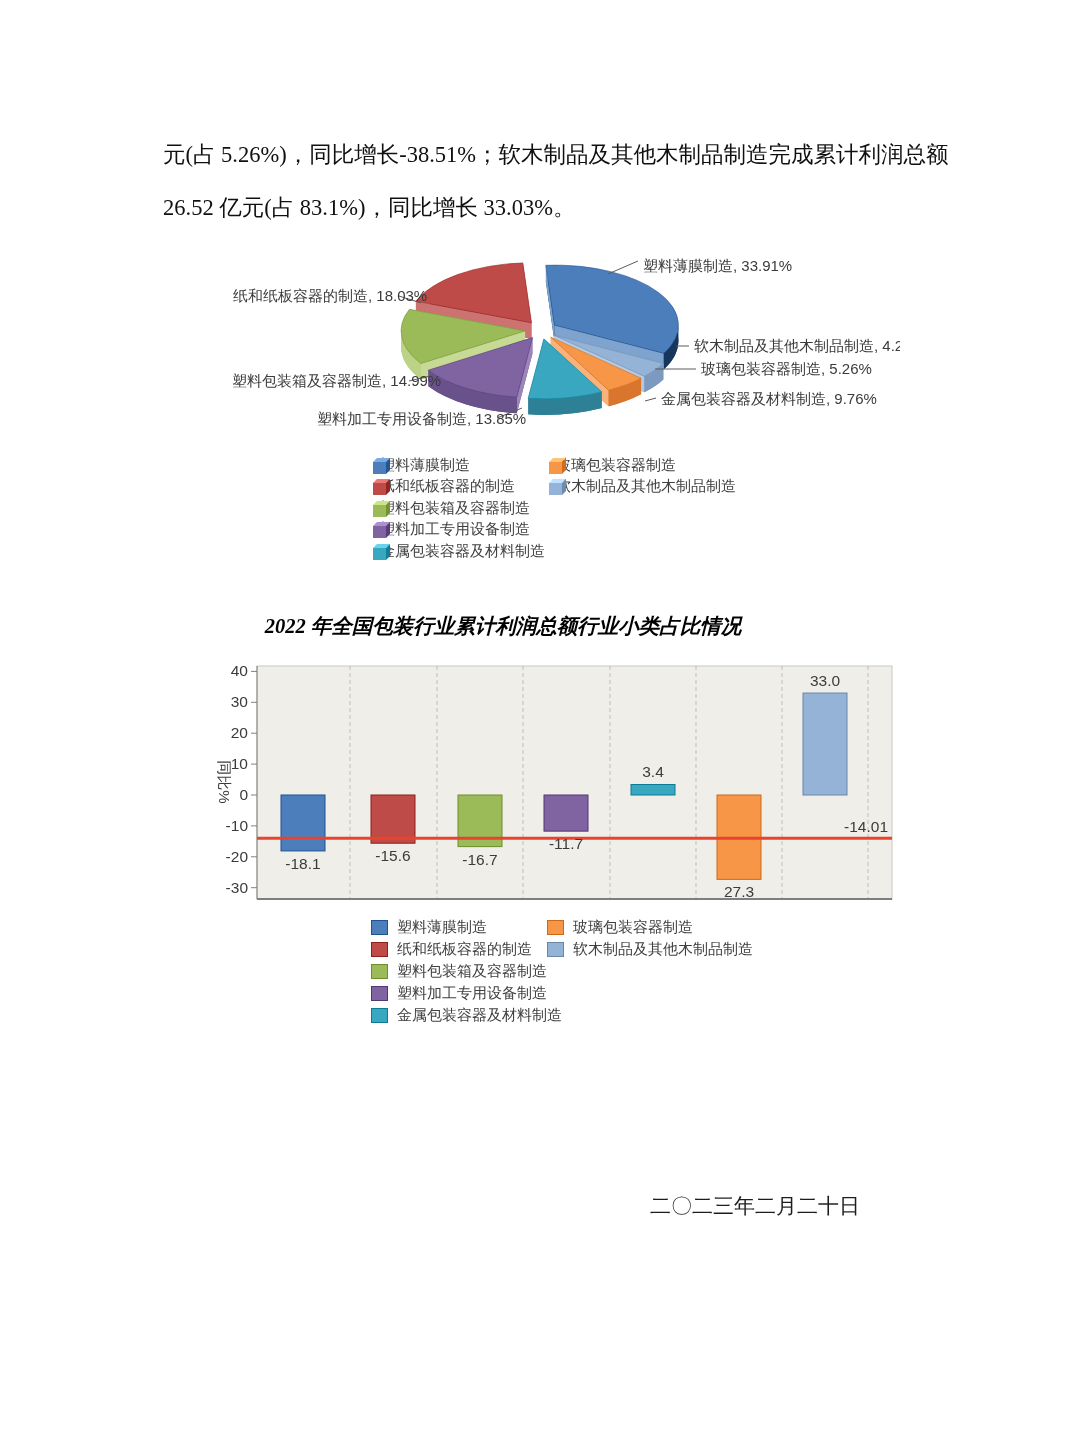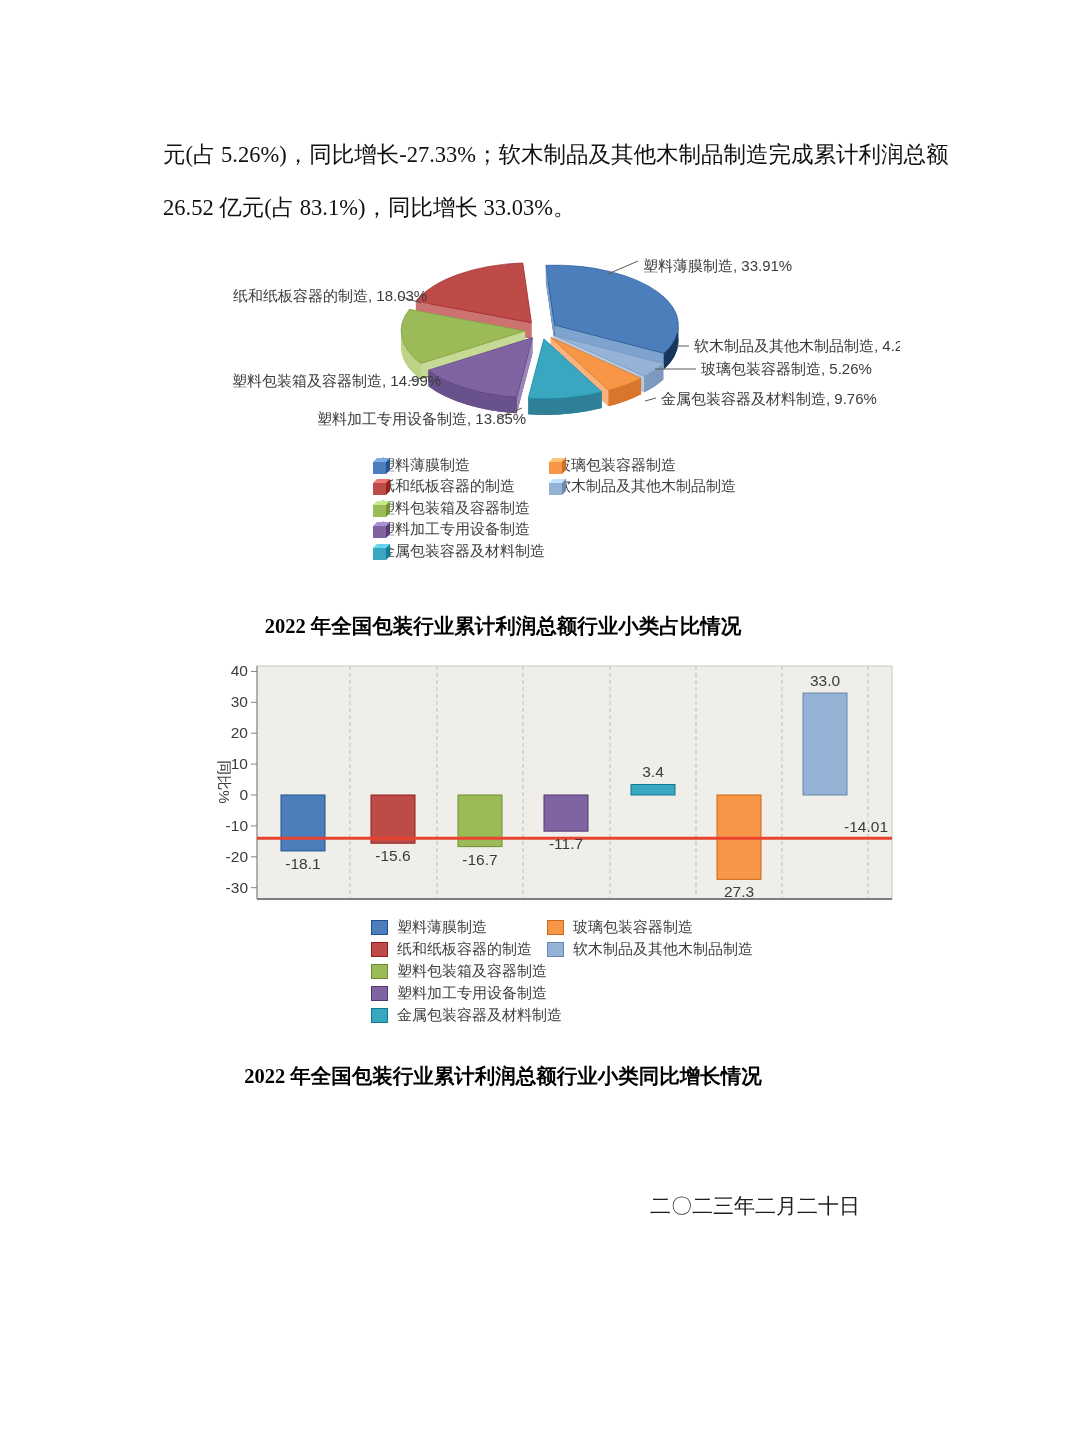--- a/index.html
+++ b/index.html
@@ -2,21 +2,21 @@
 <html><head>
 <meta charset="utf-8">
 <style>
   html,body{margin:0;padding:0;background:#fff;}
   #page{position:relative;width:1080px;height:1450px;background:#ffffff;overflow:hidden;
         font-family:"Liberation Serif",serif;}
   .para{position:absolute;left:163px;top:128px;width:790px;
         font-size:22.5px;line-height:53px;color:#101010;}
   .chart-title{position:absolute;left:103px;width:800px;text-align:center;
         font-family:"Liberation Serif",serif;font-weight:700;font-size:20.5px;color:#000;}
-  #pie-title{top:612px;}
+  #pie-title{top:612px;font-style:italic;}
   #bar-title{top:1062px;}
   #doc-date{position:absolute;left:355px;top:1192px;width:800px;text-align:center;
         font-size:21px;color:#1c1c1c;}
   svg{position:absolute;}
   #pie-svg{left:200px;top:240px;}
   #bar-svg{left:205px;top:660px;}
   svg text{font-family:"Liberation Sans",sans-serif;fill:#3b3b3b;}
   .pie-callout-label{font-size:15px;}
   .legend{position:absolute;width:600px;height:120px;}
   #pie-legend{left:371px;top:455px;}
@@ -24,21 +24,21 @@
   .leg-item{position:absolute;display:flex;align-items:center;height:20px;white-space:nowrap;}
   .leg-item .txt{margin-left:9px;font:15px "Liberation Sans",sans-serif;color:#3f3f3f;}
   .leg-sq{display:inline-block;width:15px;height:13px;border:1px solid #888;}
 </style>
 </head>
 <body>
 
 <div id="page">
 
   <div class="para">
-    <div>元(占 5.26%)，同比增长-27.33%；软木制品及其他木制品制造完成累计利润总额</div>
+    <div>元(占 5.26%)，同比增长-38.51%；软木制品及其他木制品制造完成累计利润总额</div>
     <div>26.52 亿元(占 83.1%)，同比增长 33.03%。</div>
   </div>
 
   <svg id="pie-svg" width="700" height="214" viewBox="0 0 700 214">
     <g id="pie-slices">
         <path d="M331.49316452052494,98.76099259748418L215.80069446530436,77.16900021406184A124,60 0 0 1 322.84336177625346,38.90714958189472Z" fill="#9E403D"></path>
         <path d="M354.42450562806414,101.10325580901898L345.7747028837926,41.249412793429514A124,60 0 0 1 463.83269224475936,129.34179593727026Z" fill="#16365C"></path>
         <path d="M325.0844681176156,106.92357034147119L220.93870215491478,139.4894145076127A124,60 0 0 1 209.39199806239495,85.33157795804884Z" fill="#BCD287"></path>
         <path d="M354.0037574707542,111.24370367343445L463.4119440874494,139.48224380168574A124,60 0 0 1 444.40179306076254,152.31347643242012Z" fill="#7D99BF"></path>
         <path d="M350.70380946150766,113.15583313106646L441.101845051516,154.22560589005212A124,60 0 0 1 408.66589249104646,166.1974431440094Z" fill="#D9752C"></path>
@@ -223,16 +223,15 @@
       <div class="leg-item" style="left: 176px; top: 0px;">
         <span class="leg-sq" style="background:#F79646;border-color:rgb(202,105,25)"></span>
         <span class="txt">玻璃包装容器制造</span>
       </div>
       <div class="leg-item" style="left: 176px; top: 22px;">
         <span class="leg-sq" style="background:#95B3D7;border-color:rgb(104,134,170)"></span>
         <span class="txt">软木制品及其他木制品制造</span>
       </div>
     </div>
 
-  <div class="chart-title" id="bar-title">2022 年全国包装行业累计利润总额行业小类同比增长情况</div>
 
   <div id="doc-date">二〇二三年二月二十日</div>
 </div>
 
 </body></html>

